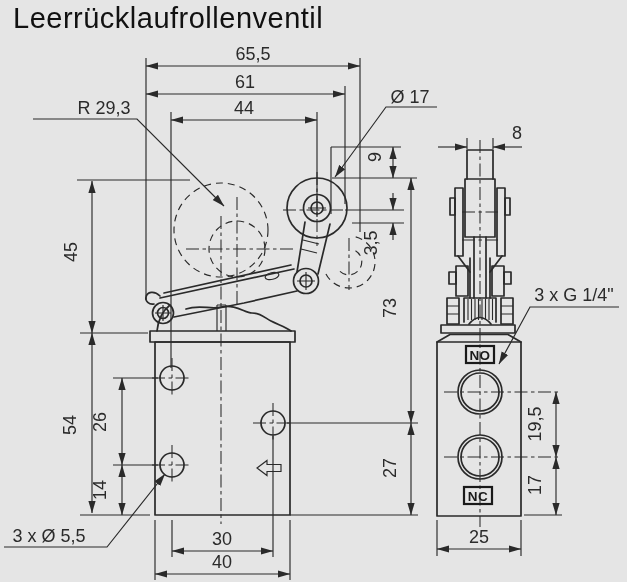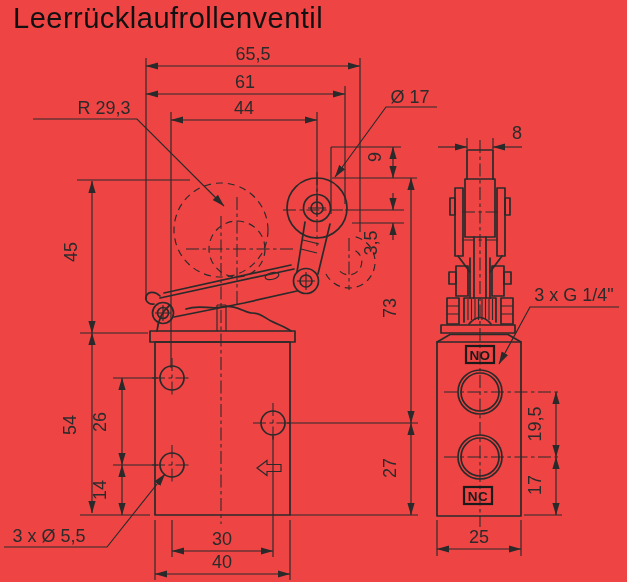--- a/index.html
+++ b/index.html
@@ -1,16 +1,16 @@
 <!DOCTYPE html>
 <html><head>
 <meta charset="utf-8">
 <style>
   html,body{margin:0;padding:0;background:#fff;}
-  .page{position:relative;width:627px;height:582px;background:#ef4444;overflow:hidden;
+  .page{position:relative;width:627px;height:582px;background:#e5e5e5;overflow:hidden;
         font-family:"Liberation Sans", sans-serif;}
   .title{position:absolute;left:13px;top:2px;font-size:29px;font-weight:500;
          color:#111;letter-spacing:.5px;white-space:nowrap;}
   svg{position:absolute;left:0;top:0;}
   svg text{font-family:"Liberation Sans", sans-serif;font-size:18px;fill:#2b2b2b;}
   svg text.portlbl{font-size:13.5px;font-weight:bold;fill:#1a1a1a;letter-spacing:.5px;}
   .obj{stroke:#2a2a2a;stroke-width:1.7;fill:none;stroke-linecap:round;stroke-linejoin:round;}
   .thin{stroke:#2a2a2a;stroke-width:1.15;fill:none;}
   .dash{stroke:#2a2a2a;stroke-width:1.15;fill:none;stroke-dasharray:7 5;}
   .cline{stroke:#2a2a2a;stroke-width:1.05;fill:none;stroke-dasharray:13 3.5 3.5 3.5;}

